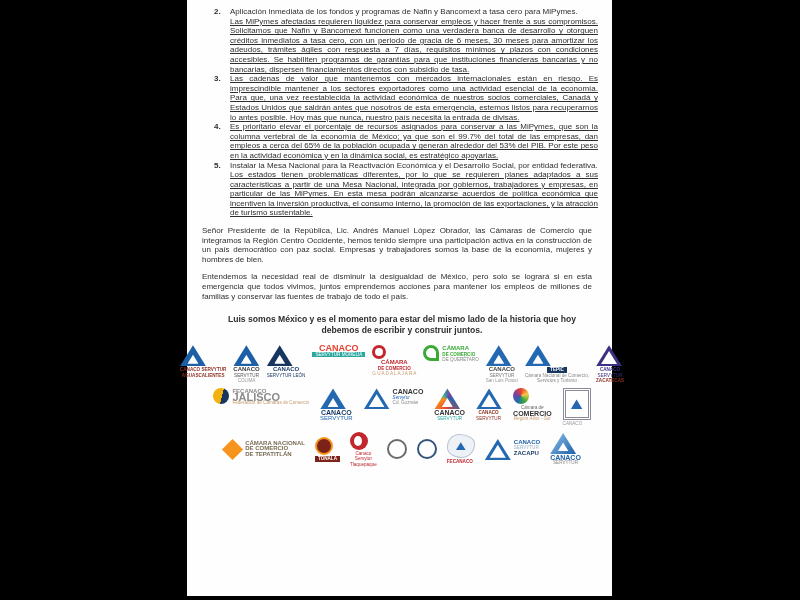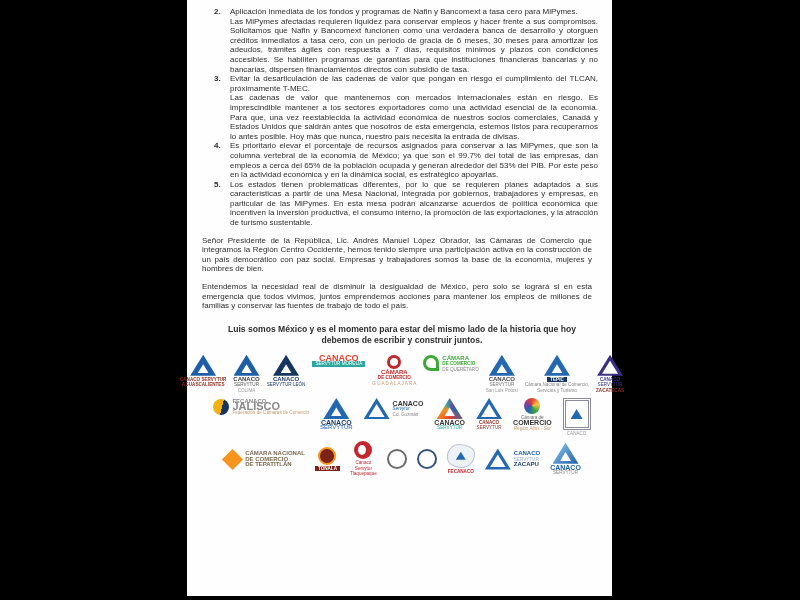--- a/index.html
+++ b/index.html
@@ -8,30 +8,30 @@
   .page{position:absolute;left:187px;top:0;width:425px;height:600px;background:#fefefe;
         box-sizing:border-box;padding:7px 10px 0 15px;color:#2e2e2e;}
   .bottom-strip{position:absolute;left:0;bottom:0;width:800px;height:4px;background:#000;}
 
   
   .doc{font-size:8px;line-height:9.6px;text-align:justify;}
   .item{display:flex;}
   .num{flex:0 0 16px;margin-left:12px;font-weight:bold;}
   .content{flex:1;padding-right:4px;}
   .heading{font-weight:normal;text-align:justify;}
-  .bodytxt{text-align:justify;}
+  .bodytxt{text-align:justify;text-decoration:underline;}
   .para{margin:8px 0 0 0;padding-right:10px;text-align:justify;}
   .closing{margin:13px auto 0 auto;width:92%;font-weight:bold;text-align:center;
            font-size:8.6px;line-height:11px;}
 
   
   #logos{margin-top:9px;}
   .logo-row{display:flex;justify-content:center;align-items:flex-start;}
   .row0{gap:7px;} .row1{gap:11px;margin-top:5px;} .row2{gap:10px;margin-top:5px;align-items:center;}
-  .logo{display:flex;flex-direction:column;align-items:center;text-align:center;}
+  .logo{display:flex;flex-direction:column;align-items:flex-start;text-align:center;}
   .logo.h{flex-direction:row;gap:3px;text-align:left;}
   .logo.h .cap{align-items:flex-start;}
   .cap{display:flex;flex-direction:column;align-items:center;margin-top:1px;}
   .cap .line{font-size:4.6px;line-height:5.4px;color:#666;white-space:nowrap;}
 
   .shp{position:relative;}
   .tri{width:26px;height:21px;clip-path:polygon(50% 0,100% 100%,0 100%);}
   .tri .inner{position:absolute;left:50%;top:45%;transform:translateX(-50%);
               width:11px;height:9px;background:#fff;clip-path:polygon(50% 0,100% 100%,0 100%);}
   .tri-out{width:26px;height:21px;clip-path:polygon(50% 0,100% 100%,0 100%);}
@@ -55,33 +55,33 @@
         <div class="item">
           <div class="num">2.</div>
           <div class="content">
             <div class="heading">Aplicación inmediata de los fondos y programas de Nafin y Bancomext a tasa cero para MiPymes.</div>
             <div class="bodytxt">Las MiPymes afectadas requieren liquidez para conservar empleos y hacer frente a sus compromisos. Solicitamos que Nafin y Bancomext funcionen como una verdadera banca de desarrollo y otorguen créditos inmediatos a tasa cero, con un periodo de gracia de 6 meses, 30 meses para amortizar los adeudos, trámites ágiles con respuesta a 7 días, requisitos mínimos y plazos con condiciones accesibles. Se habiliten programas de garantías para que instituciones financieras bancarias y no bancarias, dispersen financiamientos directos con subsidio de tasa.</div>
           </div>
         </div>
         <div class="item">
           <div class="num">3.</div>
           <div class="content">
-            <div class="heading">Evitar la desarticulación de las cadenas de valor que pongan en riesgo el cumplimiento del TLCAN, próximamente T-MEC.</div>
             <div class="bodytxt">Las cadenas de valor que mantenemos con mercados internacionales están en riesgo. Es imprescindible mantener a los sectores exportadores como una actividad esencial de la economía. Para que, una vez reestablecida la actividad económica de nuestros socios comerciales, Canadá y Estados Unidos que saldrán antes que nosotros de esta emergencia, estemos listos para recuperarnos lo antes posible. Hoy más que nunca, nuestro país necesita la entrada de divisas.</div>
           </div>
         </div>
         <div class="item">
           <div class="num">4.</div>
           <div class="content">
             <div class="bodytxt">Es prioritario elevar el porcentaje de recursos asignados para conservar a las MiPymes, que son la columna vertebral de la economía de México; ya que son el 99.7% del total de las empresas, dan empleos a cerca del 65% de la población ocupada y generan alrededor del 53% del PIB.  Por este peso en la actividad económica y en la dinámica social, es estratégico apoyarlas.</div>
           </div>
         </div>
         <div class="item">
           <div class="num">5.</div>
           <div class="content">
+            <div class="heading">Instalar la Mesa Nacional para la Reactivación Económica y el Desarrollo Social, por entidad federativa.</div>
             <div class="bodytxt">Los estados tienen problemáticas diferentes, por lo que se requieren planes adaptados a sus características a partir de una Mesa Nacional, integrada por gobiernos, trabajadores y empresas, en particular de las MiPymes. En esta mesa podrán alcanzarse acuerdos de política económica que incentiven la inversión productiva, el consumo interno, la promoción de las exportaciones, y la atracción de turismo sustentable.</div>
           </div>
         </div>
       </div>
     <p class="para">Señor Presidente de la República, Lic. Andrés Manuel López Obrador, las Cámaras de Comercio que integramos la Región Centro Occidente, hemos tenido siempre una participación activa en la construcción de un país democrático con paz social. Empresas y trabajadores somos la base de la economía, mujeres y hombres de bien.</p>
     <p class="para">Entendemos la necesidad real de disminuir la desigualdad de México, pero solo se logrará si en esta emergencia que todos vivimos, juntos emprendemos acciones para mantener los empleos de millones de familias y conservar las fuentes de trabajo de todo el país.</p>
     <p class="closing">Luis somos México y es el momento para estar del mismo lado de la historia que hoy debemos de escribir y construir juntos.</p>
     <div id="logos">
         <div class="logo-row row0">
           <div class="logo">

